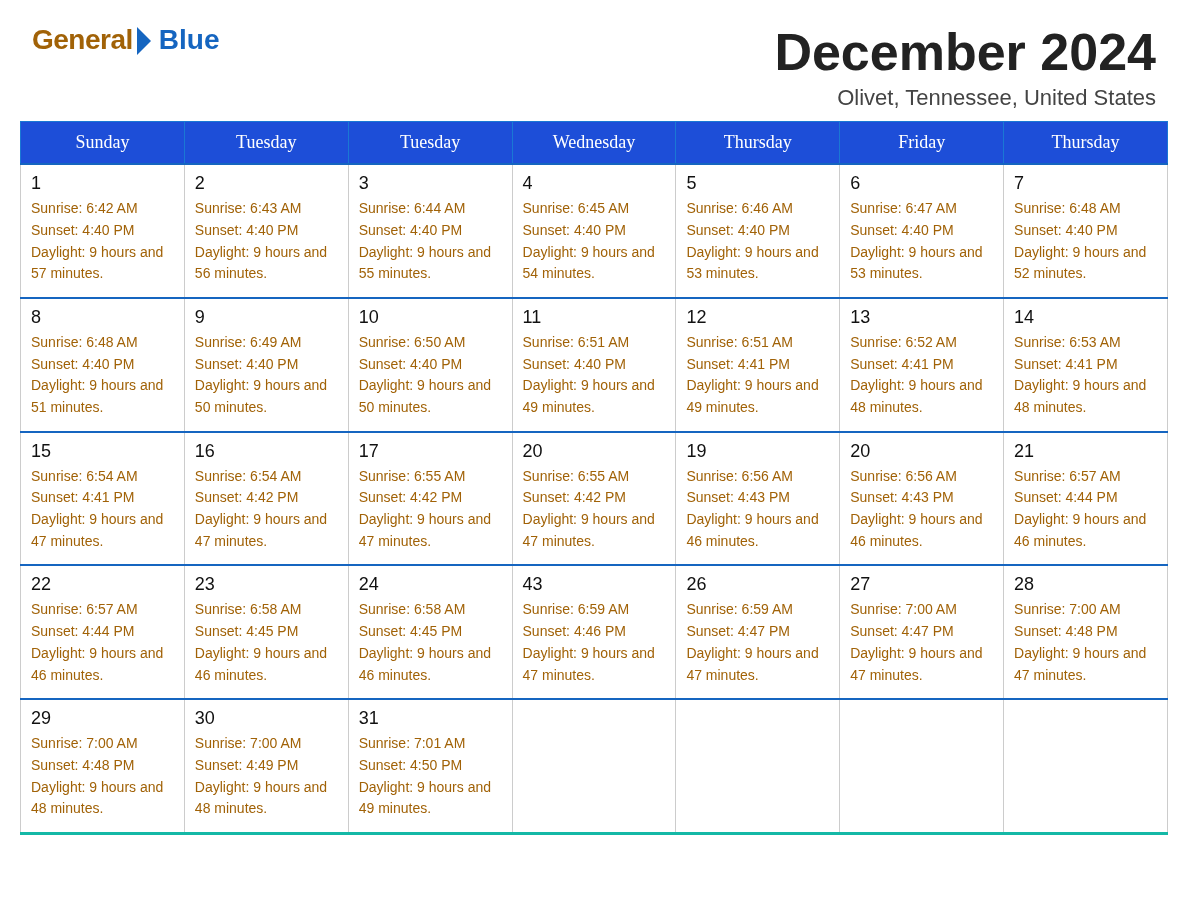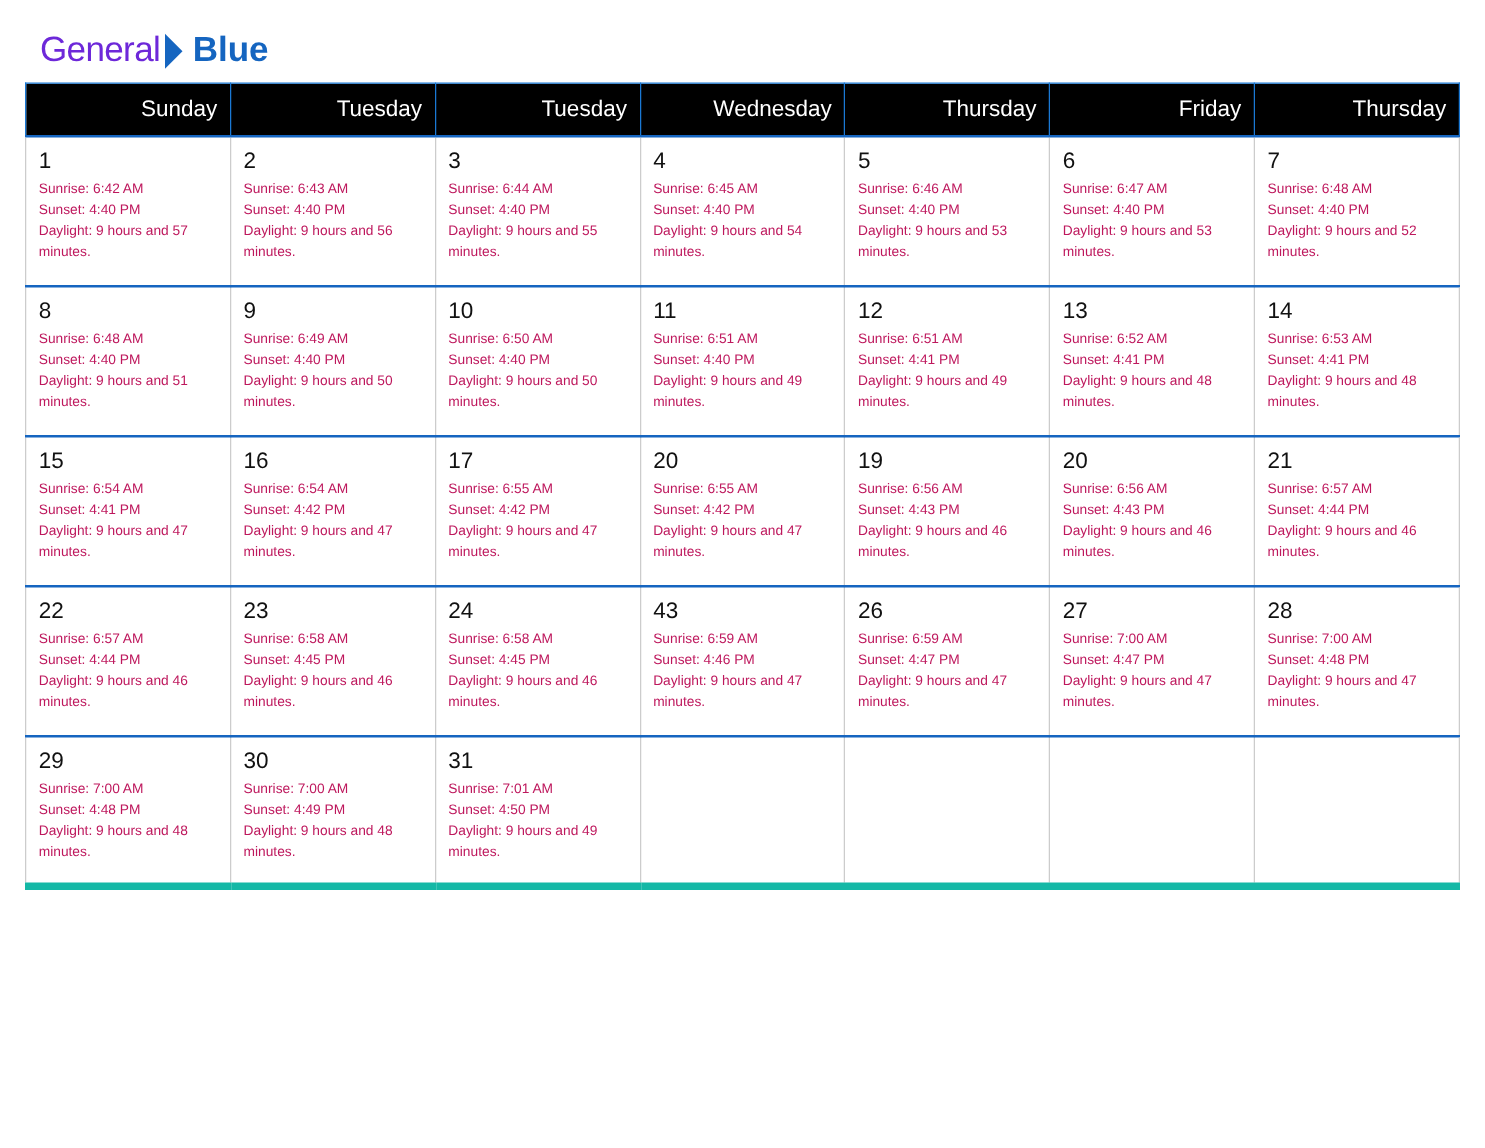--- a/index.html
+++ b/index.html
@@ -20,22 +20,22 @@
       display: flex;
       flex-direction: column;
       align-items: flex-start;
     }
     .logo-top {
       display: flex;
       align-items: center;
     }
     .logo-general {
       font-size: 28px;
-      font-weight: normal;
-      color: #6d28d9;
+      font-weight: bold;
+      color: #a16207;
       letter-spacing: -0.5px;
     }
     .logo-arrow {
       width: 0;
       height: 0;
       border-left: 14px solid #1565c0;
       border-top: 14px solid transparent;
       border-bottom: 14px solid transparent;
       margin-left: 4px;
       margin-top: 2px;
@@ -62,70 +62,75 @@
     }
     .calendar-container {
       padding: 0 20px 20px 20px;
     }
     table {
       width: 100%;
       border-collapse: collapse;
       table-layout: fixed;
     }
     thead tr th {
-      background: #000000;
+      background: #1d4ed8;
       color: #fff;
       padding: 10px 10px;
       font-size: 18px;
       font-weight: normal;
-      text-align: right;
+      text-align: center;
       border: 1px solid #1a78d4;
+      font-family: Liberation Serif, serif;
     }
     tbody tr td {
       vertical-align: top;
       padding: 8px 10px 12px 10px;
       border-left: 1px solid #ccc;
       border-right: 1px solid #ccc;
       border-bottom: none;
       font-size: 13px;
       color: #333;
       height: 120px;
     }
     tbody tr {
       border-top: 2px solid #1565c0;
     }
     tbody tr:last-child td {
-      border-bottom: 6px solid #14b8a6;
+      border-bottom: 3px solid #14b8a6;
     }
     .day-num {
       font-size: 18px;
       font-weight: normal;
       color: #111;
       margin-bottom: 4px;
       display: block;
     }
     .day-info {
-      font-size: 11px;
+      font-size: 14px;
       line-height: 1.55;
-      color: #be185d;
+      color: #a16207;
     }
     .empty-cell {
       background: #fff;
     }
   </style>
 </head>
 <body>
 
 <div class="header">
   <div class="logo">
     <div class="logo-top">
       <span class="logo-general">General</span>
       <div class="logo-arrow"></div>
       <span class="logo-blue">Blue</span>
     </div>
+  </div>
+  <div class="title-section">
+    <div class="month-title">December 2024</div>
+    <div class="location">Olivet, Tennessee, United States</div>
   </div>
 </div>
 
 <div class="calendar-container">
   <table>
     <thead>
       <tr>
       <th>Sunday</th>
           <th>Tuesday</th>
           <th>Tuesday</th>

